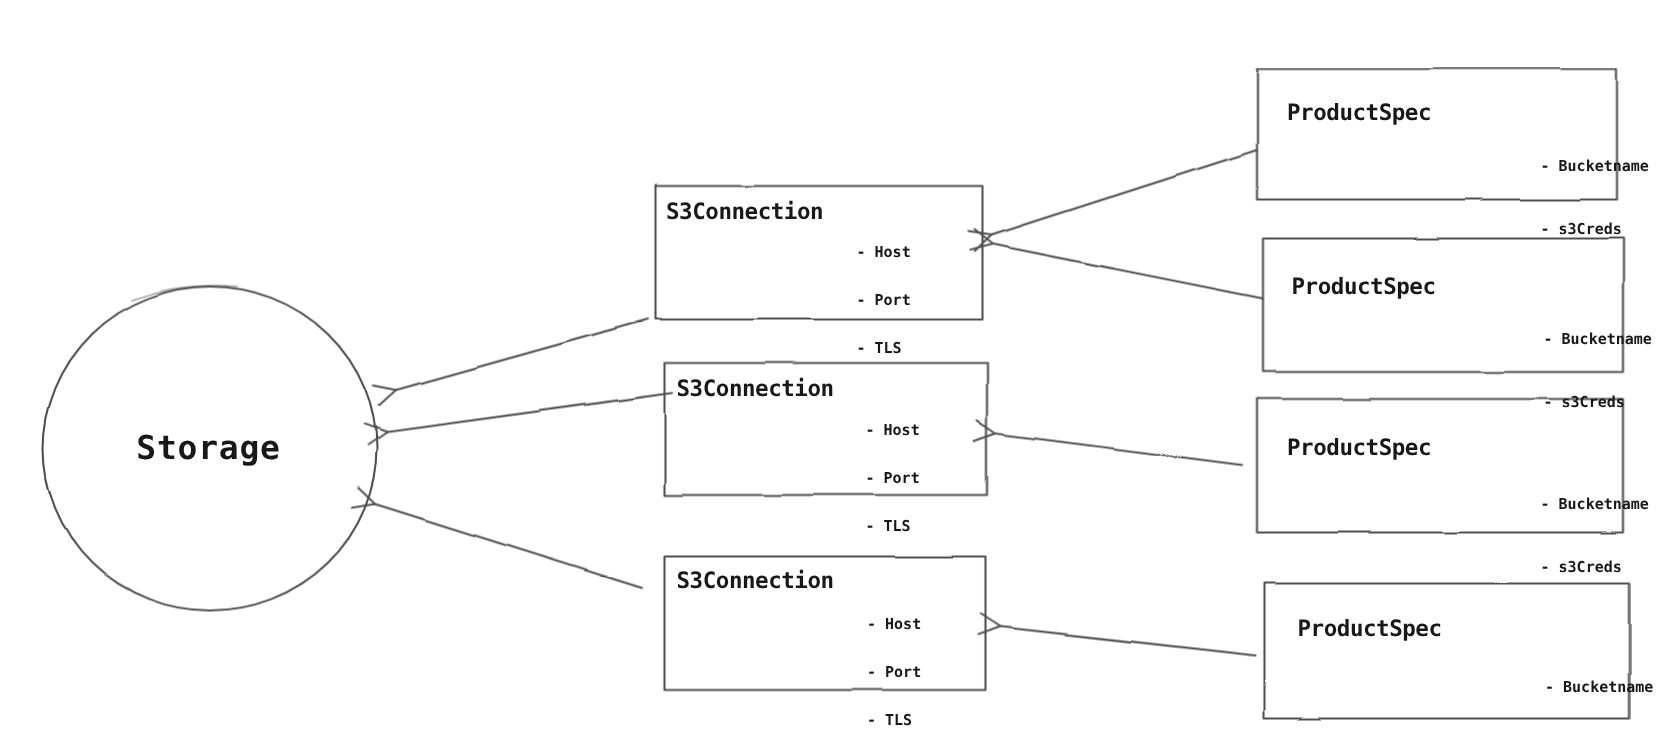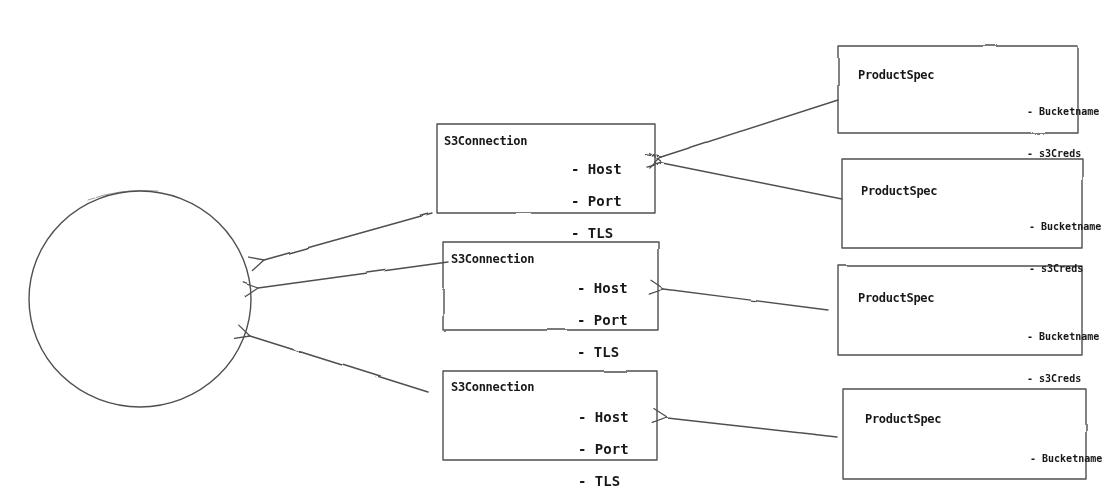--- a/index.html
+++ b/index.html
@@ -7,23 +7,23 @@
     position:relative;width:1119px;height:493px;background:#ffffff;
     overflow:hidden;font-family:"DejaVu Sans Mono",monospace;
   }
   .art{position:absolute;left:0;top:0;width:1119px;height:493px;}
   .strokes{stroke:#4f4f4f;stroke-width:1.4;fill:none;stroke-linecap:round;stroke-linejoin:round;}
   .label,.node-title,.attrs{position:absolute;color:#181818;font-weight:700;}
   .storage-label{
     left:59px;top:287px;width:160px;text-align:center;
     font-size:22px;line-height:26px;letter-spacing:.5px;
   }
-  .node-title{font-size:12px;line-height:14px;letter-spacing:-.3px;white-space:pre;}
+  .node-title{font-size:15px;line-height:14px;letter-spacing:-.3px;white-space:pre;}
   .attrs{white-space:pre;}
-  .attrs.s3{font-size:14px;line-height:10.8px;}
+  .attrs.s3{font-size:10px;line-height:10.8px;}
   .attrs.ps{font-size:10px;line-height:14px;margin-left:44px;}
 </style>
 </head>
 <body>
 
 <div class="stage">
 
   <svg class="art" viewBox="0 0 1119 493">
     <defs>
       <marker id="ah" markerUnits="userSpaceOnUse" markerWidth="22" markerHeight="22" refX="2" refY="10" orient="auto">
@@ -53,20 +53,21 @@
       <line x1="842" y1="199" x2="662" y2="163" marker-end="url(#ah)"></line>
       <line x1="828" y1="310" x2="664" y2="289" marker-end="url(#ah)"></line>
       <line x1="837" y1="437" x2="667" y2="418" marker-end="url(#ah)"></line>
 
       <line x1="432" y1="213" x2="264" y2="260" marker-end="url(#ah)"></line>
       <line x1="448" y1="262" x2="258" y2="288" marker-end="url(#ah)"></line>
       <line x1="428" y1="392" x2="250" y2="336" marker-end="url(#ah)"></line>
     </g>
   </svg>
 
+  <div class="label storage-label">Storage</div>
 
   <div class="node-title" style="left:444px;top:134px">S3Connection</div>
   <div class="attrs s3" style="left:571px;top:142px">
     <div>- Host</div>
     <div>- Port</div>
     <div>- TLS</div>
   </div>
 
   <div class="node-title" style="left:451px;top:252px">S3Connection</div>
   <div class="attrs s3" style="left:577px;top:261px">

